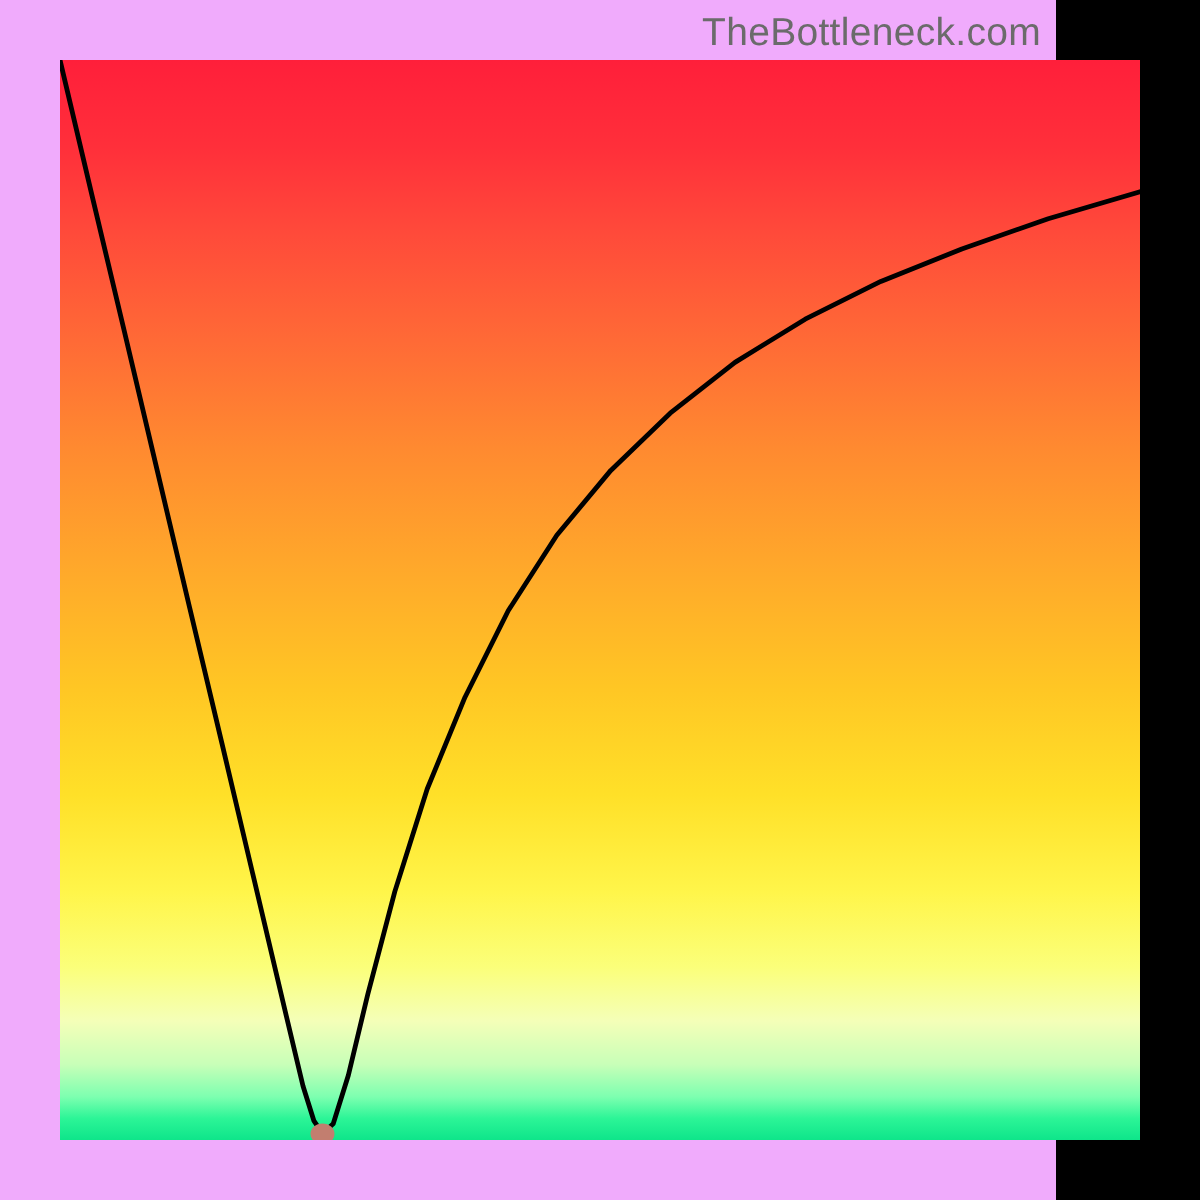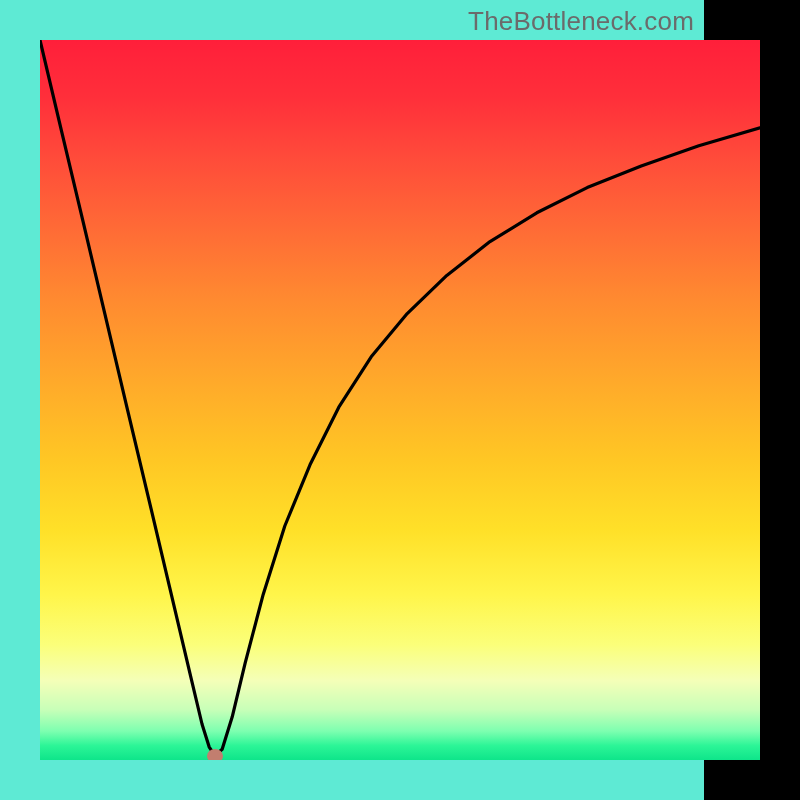--- a/index.html
+++ b/index.html
@@ -3,21 +3,21 @@
 <meta charset="utf-8">
 <style>
   * { margin: 0; padding: 0; box-sizing: border-box; }
   html, body { width: 800px; height: 800px; overflow: hidden; }
   body { background: #000; font-family: Arial, Helvetica, sans-serif; }
 
   .stage {
     position: relative;
     width: 704px;
     height: 800px;
-    background: #5eead4;
+    background: #f0abfc;
   }
 
   .watermark {
     position: absolute;
     top: 6px;
     right: 10px;
     color: #6b6b6b;
     font-size: 26px;
     font-weight: 400;
     letter-spacing: 0.2px;

